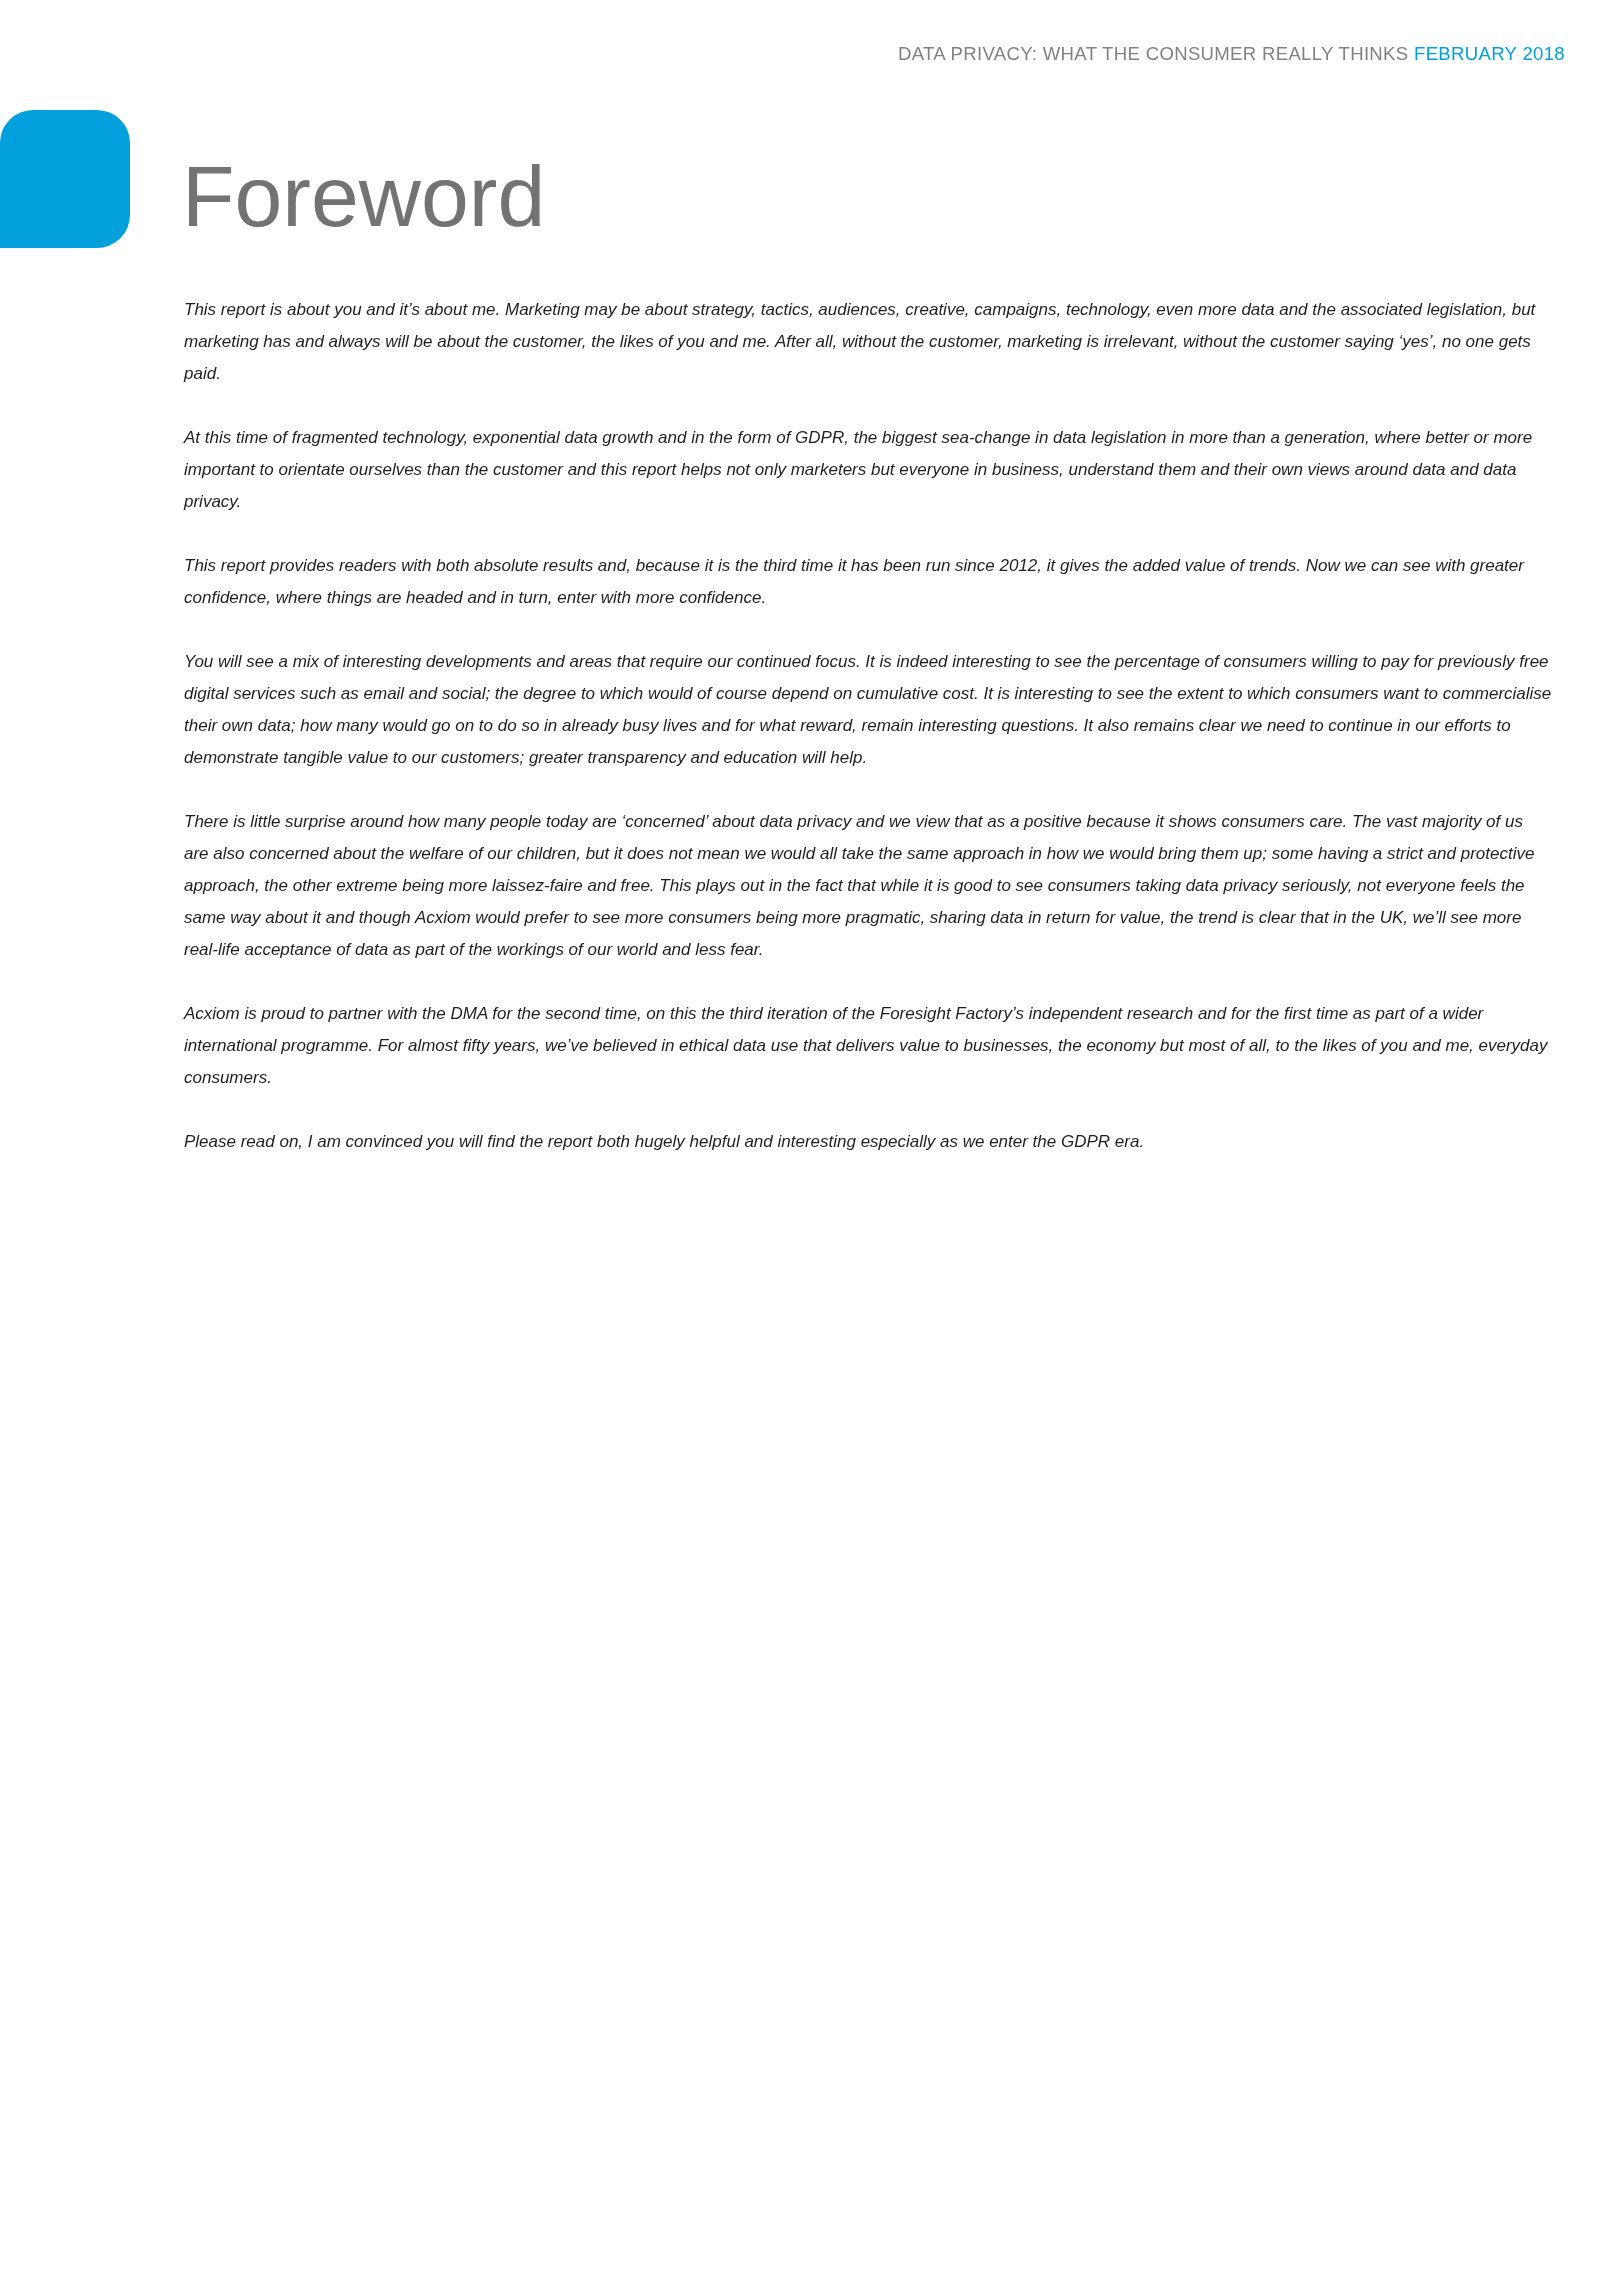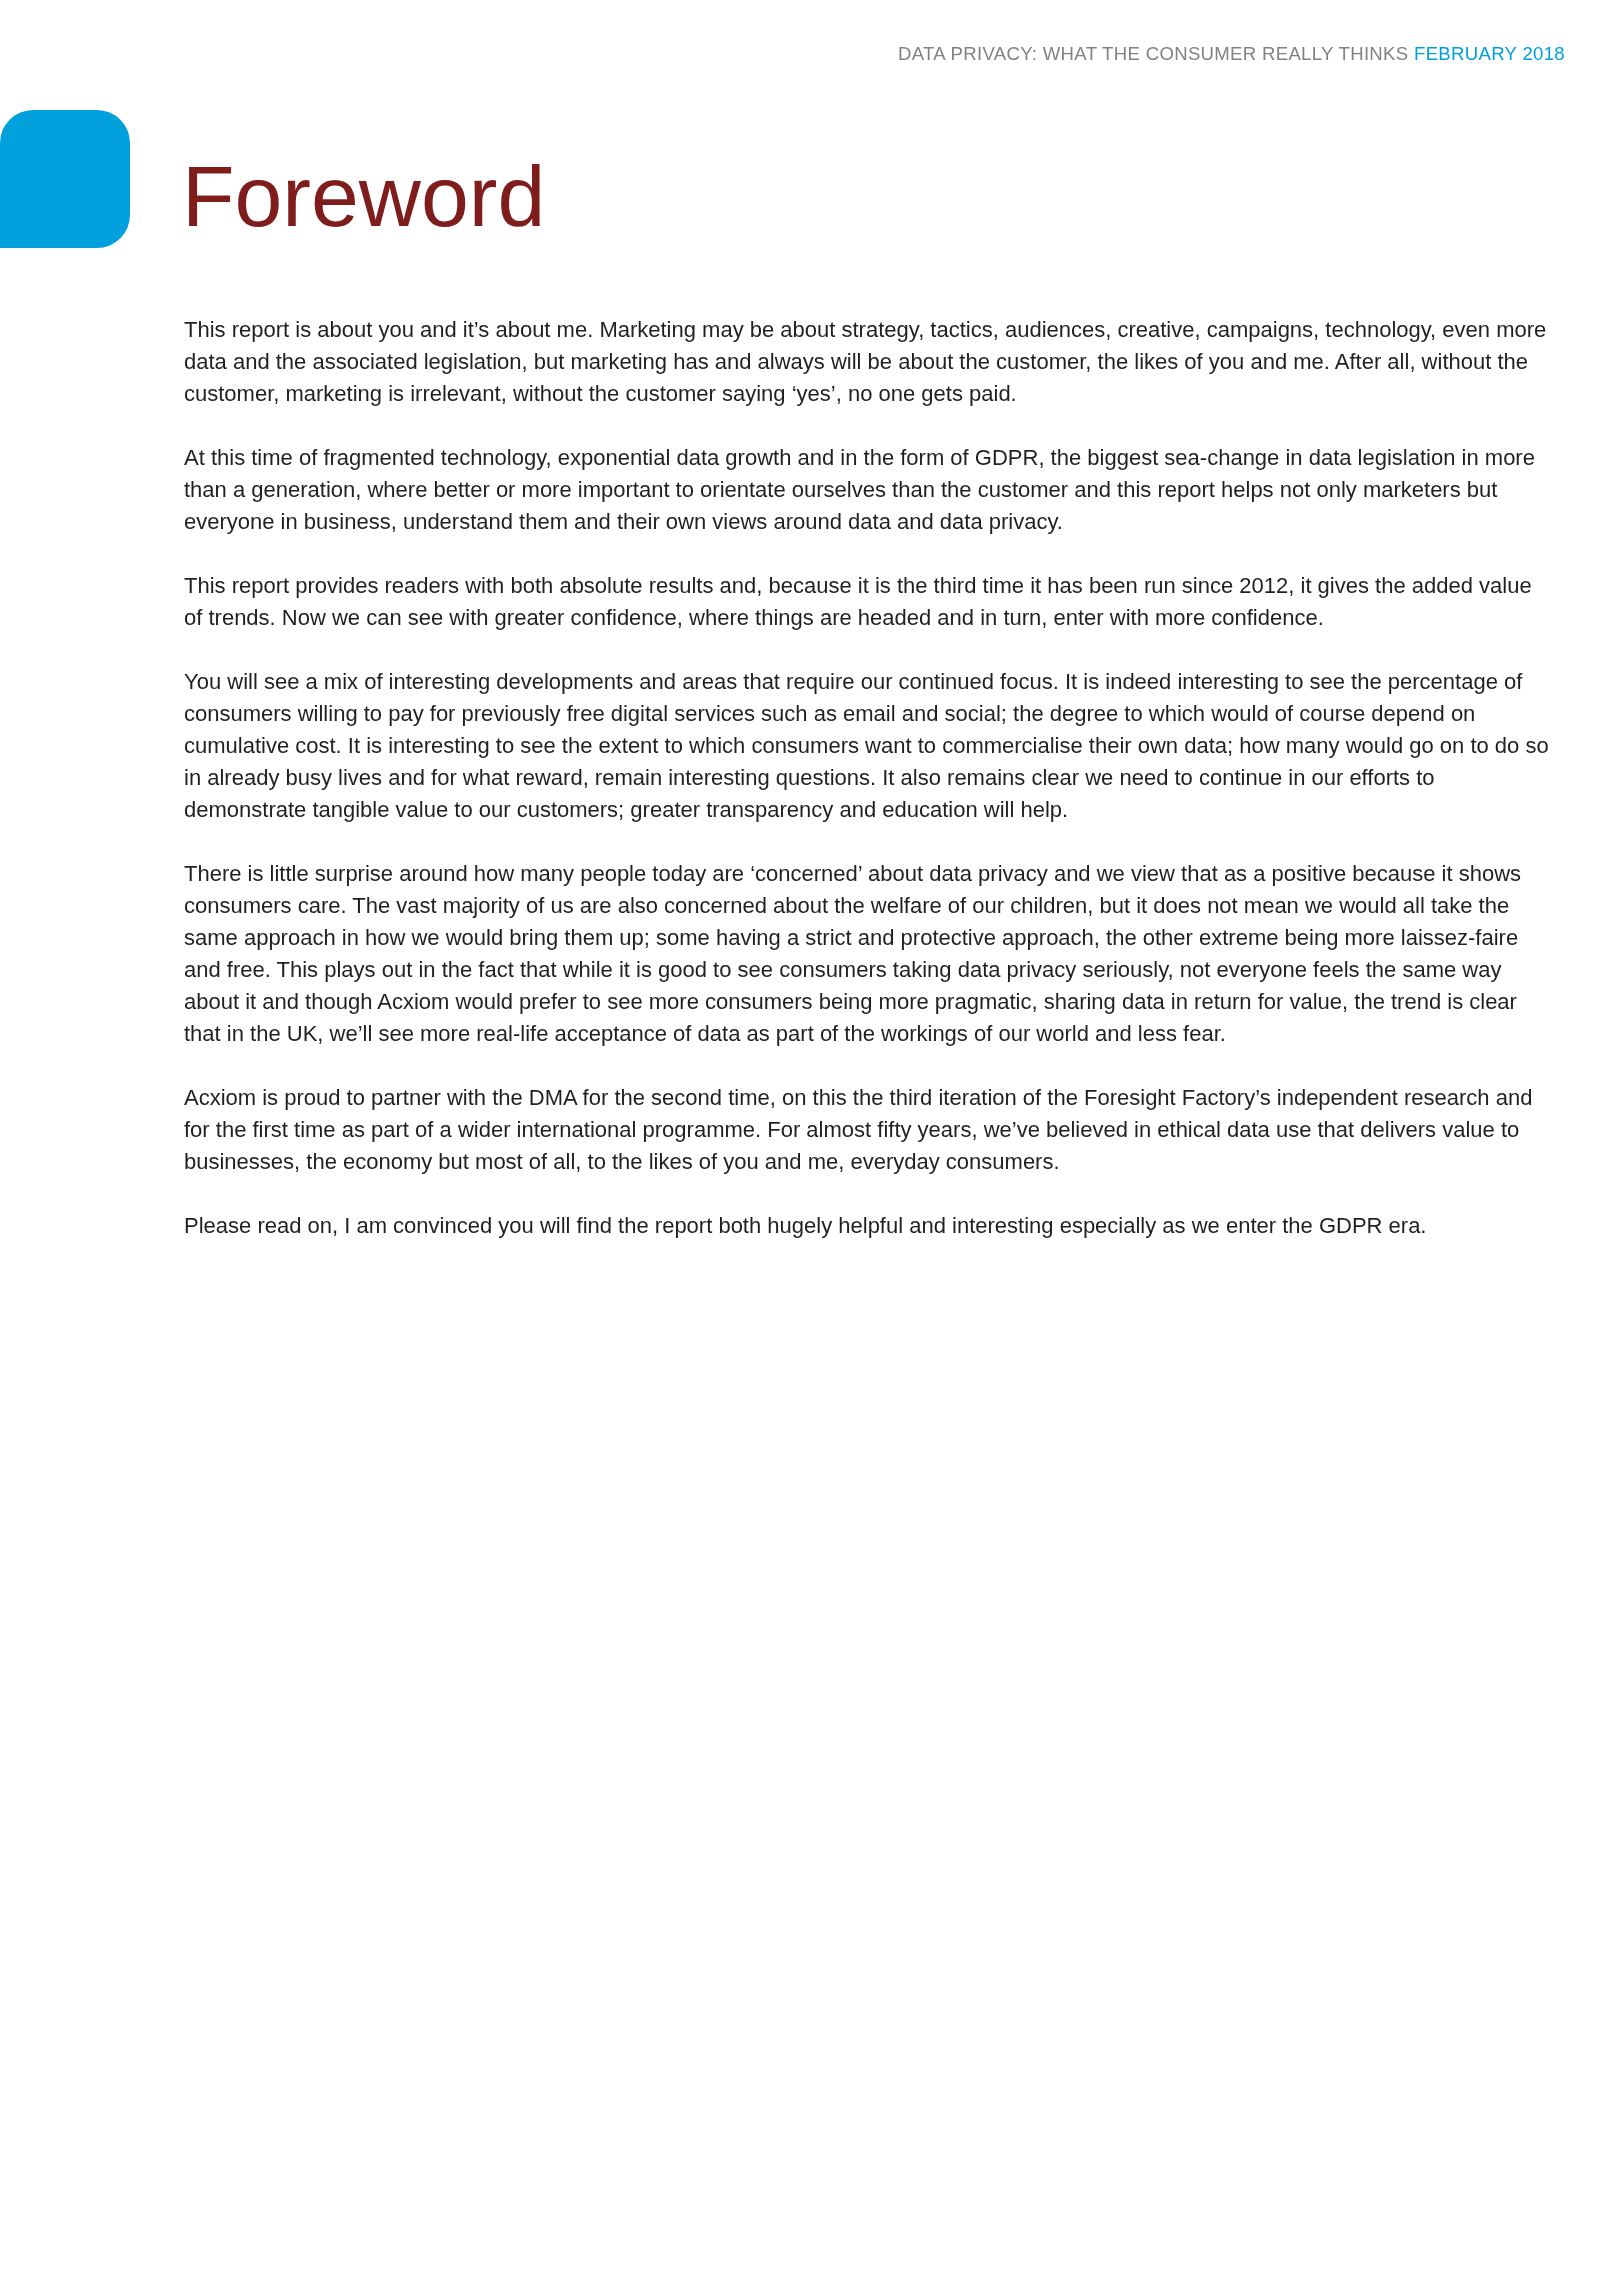--- a/index.html
+++ b/index.html
@@ -32,30 +32,31 @@
     border-radius: 33px 33px 33px 0;
   }
   .page-title {
     position: absolute;
     left: 182px;
     top: 149px;
     margin: 0;
     font-size: 86px;
     line-height: 1.1;
     font-weight: 300;
-    color: #7f1d1d;
+    color: #737373;
     letter-spacing: 0px;
   }
   .body-text {
     position: absolute;
     left: 184px;
-    top: 314px;
+    top: 294px;
     width: 1368px;
-    font-size: 22px;
+    font-size: 17px;
     line-height: 32px;
+    font-style: italic;
   }
   .body-text p {
     margin: 0 0 32px 0;
   }
   .signature {
     position: absolute;
     left: 184px;
     top: 1727px;
     font-size: 23.5px;
     line-height: 32px;

